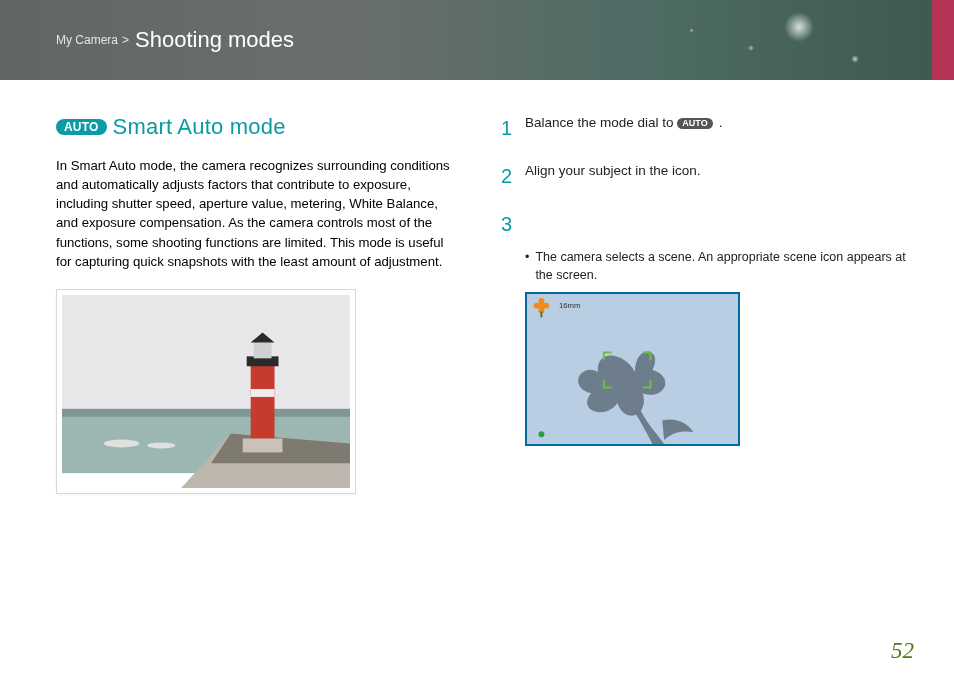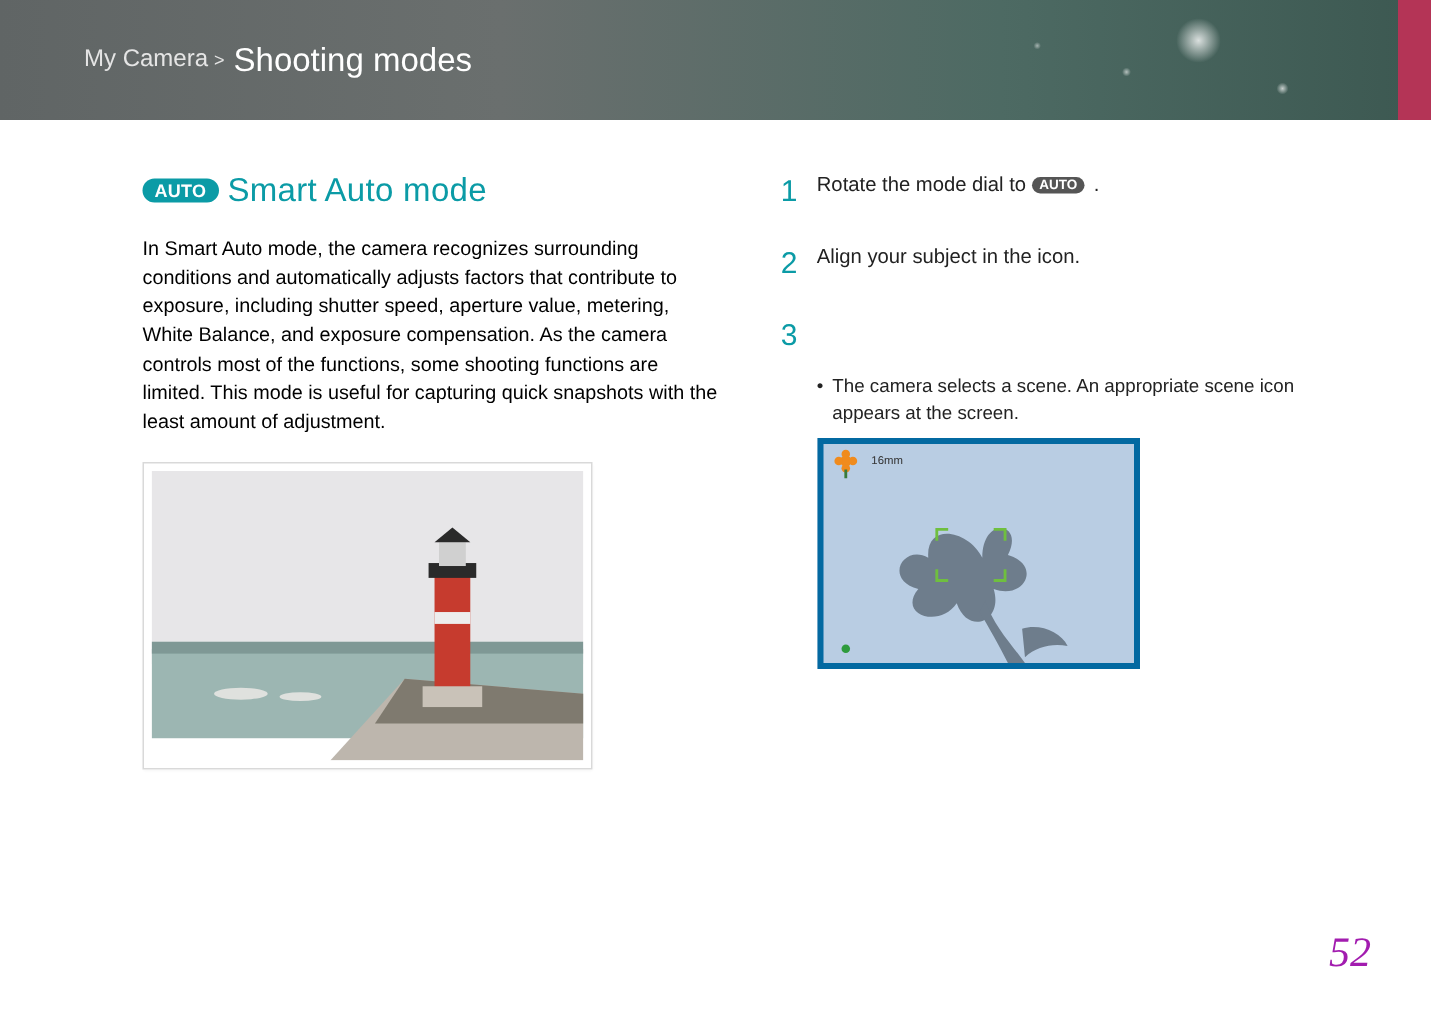--- a/index.html
+++ b/index.html
@@ -15,35 +15,34 @@
   
   .header {
     height: 80px;
     background: linear-gradient(90deg, #606565 0%, #6a6f6e 35%, #4d6a63 70%, #3c5851 100%);
     position: relative;
     padding-left: 56px;
     display: flex;
     align-items: center;
     overflow: hidden;
   }
-  .header .crumb { font-size: 16px; color: #e5e5e5; font-weight: 400;}
+  .header .crumb { font-size: 12px; color: #e5e5e5; font-weight: 400;}
   .header .sep   { font-size: 12px; color: #e5e5e5; margin: 0 4px;}
   .header .title { font-size: 22px; color: #ffffff; font-weight: 400; margin-left: 2px;}
   
   .sparkle { position:absolute; border-radius:50%; background:radial-gradient(circle,#fff 0%,rgba(255,255,255,0) 70%); opacity:.8;}
   .s1{width:30px;height:30px;right:140px;top:12px}
   .s2{width:6px;height:6px;right:200px;top:45px;opacity:.6}
   .s3{width:8px;height:8px;right:95px;top:55px;opacity:.7}
   .s4{width:5px;height:5px;right:260px;top:28px;opacity:.5}
   .accent-bar{ position:absolute; right:0; top:0; width:22px; height:80px; background:#b43456;}
 
   .page {
     display:flex;
     padding: 34px 48px 0 56px;
-    margin-left: 39px;
   }
   .col { width: 420px; }
   .col.right { margin-left: 40px; }
 
   .badge-auto{
     display:inline-flex; align-items:center; justify-content:center;
     background:#0b9ba6; color:#fff; font-size:12px; font-weight:700;
     border-radius:10px; padding:2px 8px; line-height:1;
     vertical-align:middle; margin-right:6px;
   }
@@ -64,28 +63,28 @@
   ol.steps li{ display:flex; margin-bottom:20px; font-size:13.5px; line-height:1.4;}
   ol.steps li .num{
     font-family: "Segoe UI", sans-serif;
     font-size:20px; font-weight:400; color:#0b9ba6; width:24px; flex-shrink:0;
     font-feature-settings:"lnum";
   }
   .sub-bullet{ font-size:12.5px; line-height:1.45; margin:10px 0 0 24px; display:flex;}
   .sub-bullet .dot{ margin-right:6px;}
 
   .scene-box{
-    margin:8px 0 0 24px; width:215px; height:154px; border:4px solid #0369a1;
+    margin:8px 0 0 24px; width:215px; height:154px; border:2px solid #0369a1;
     background:#b9cde3; position:relative; overflow:hidden;
   }
 
   .page-num{
-    position:absolute; right:40px; bottom:24px;
+    position:absolute; right:40px; bottom:12px;
     font-style:italic; font-family:"Times New Roman",serif;
-    font-size:28px; color:#a21caf;
+    font-size:23px; color:#4d7c0f;
   }
 </style>
 </head>
 <body>
 
 <div class="header">
   <span class="crumb">My Camera</span>
   <span class="sep">&gt;</span>
   <span class="title">Shooting modes</span>
   <span class="sparkle s1"></span>
@@ -129,21 +128,21 @@
         </svg>
       </div>
     </div>
   </div>
 
   <div class="col right">
     <ol class="steps">
       <li>
         <span class="num">1</span>
         <span>
-          <span>Rotate the mode dial to </span>
+          <span>Balance the mode dial to </span>
           <span class="badge-auto sm">AUTO</span><span>.</span>
         </span>
       </li>
       <li>
         <span class="num">2</span>
         <span>Align your subject in the icon.</span>
       </li>
       <li style="margin-bottom:0">
         <span class="num">3</span>
       </li>

